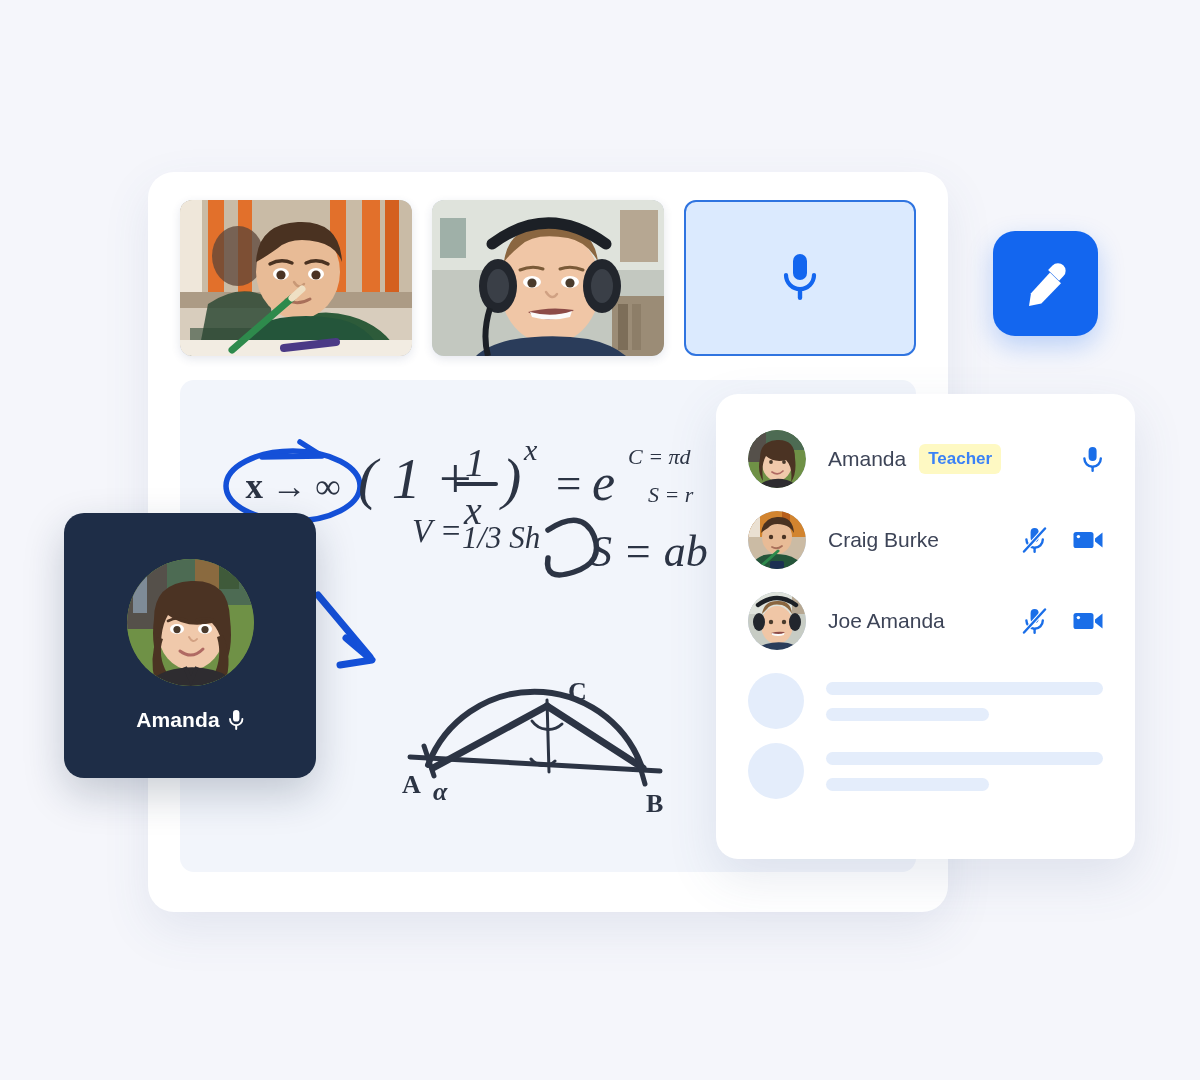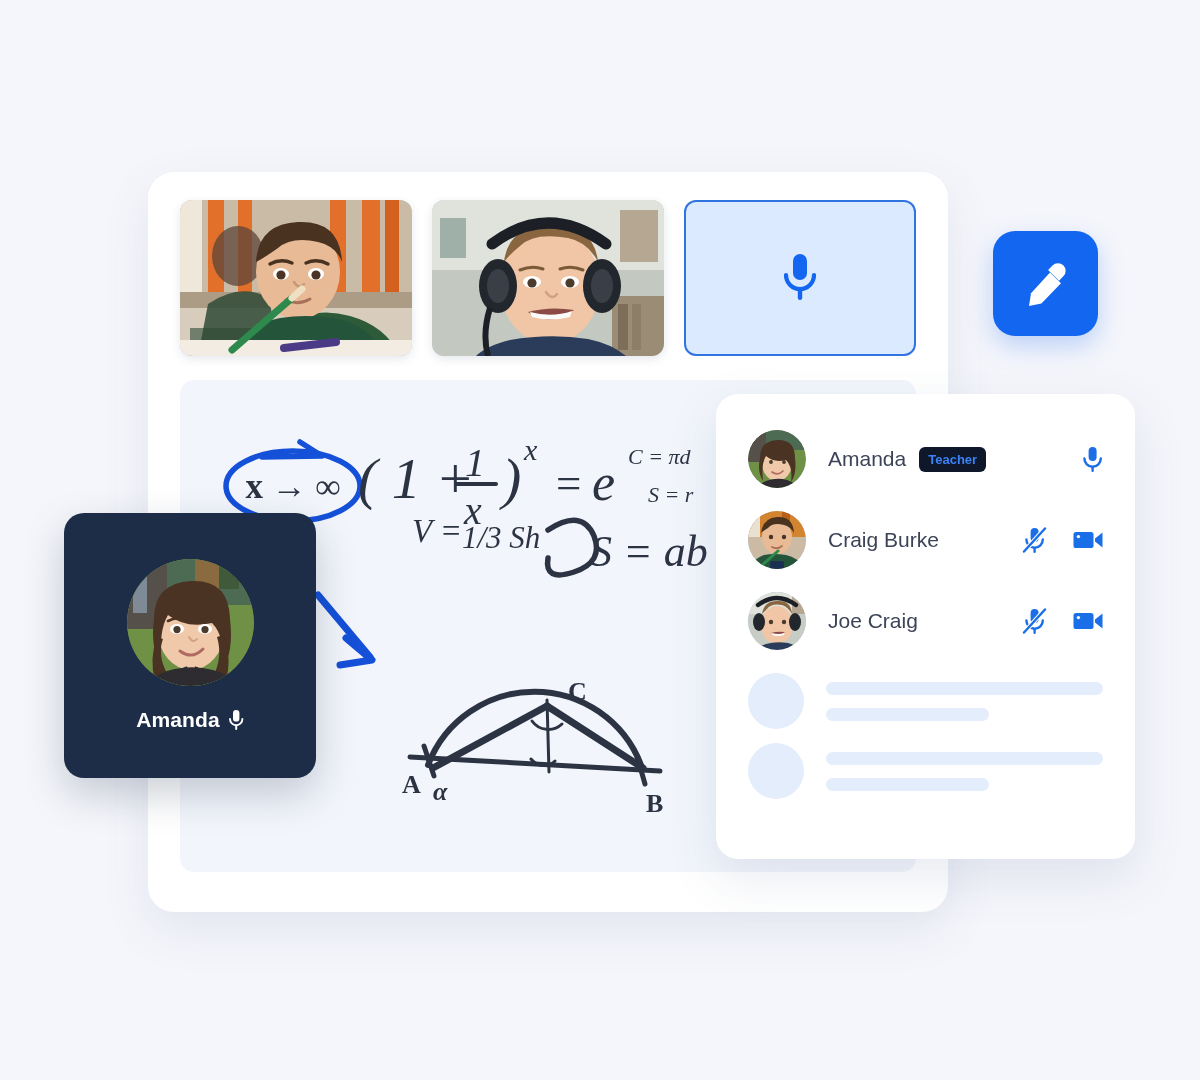--- a/index.html
+++ b/index.html
@@ -95,22 +95,22 @@
     overflow: hidden; flex: 0 0 auto; background: #b9c4d4;
   }
   .pavatar svg { display: block; width: 100%; height: 100%; }
   .pname {
     margin-left: 22px;
     font-size: 21px; color: #3d4457; font-weight: normal;
     white-space: nowrap;
   }
   .badge {
     margin-left: 13px;
-    background: #0f172a; color: #3b82f6;
-    font-size: 13px; font-weight: bold;
+    background: #fef9c3; color: #3b82f6;
+    font-size: 17px; font-weight: bold;
     padding: 5px 9px; border-radius: 6px;
     white-space: nowrap;
   }
   .pactions {
     margin-left: auto; display: flex; align-items: center; gap: 26px;
   }
   .pactions svg { display: block; }
 
   
   .skel-row { display: flex; align-items: center; margin-top: 14px; }
@@ -420,21 +420,21 @@
             <ellipse cx="11" cy="30" rx="6" ry="9" fill="#22262d"></ellipse>
             <ellipse cx="47" cy="30" rx="6" ry="9" fill="#22262d"></ellipse>
             <circle cx="23" cy="30" r="2.2" fill="#4a3b2c"></circle>
             <circle cx="36" cy="30" r="2.2" fill="#4a3b2c"></circle>
             <path d="M23 41 q7 5 14 -1 q-8 -1 -14 1z" fill="#8c4b47"></path>
             <path d="M23.6 41 q7 2 13 0 l-.8 2 q-6 2 -11.6 0z" fill="#fbfbfb"></path>
             <path d="M18 52 q-9 3 -13 6 h48 q-5 -5 -13 -7 q-12 -2 -22 1z" fill="#2a3c5a"></path>
           </g>
         </svg>
       </div>
-      <span class="pname">Joe Craig</span>
+      <span class="pname">Joe Amanda</span>
       <span class="pactions">
         <svg width="25" height="27" viewBox="0 0 25 27">
           <rect x="8.6" y="1" width="8" height="14" rx="4" fill="#1a6ee8"></rect>
           <path d="M4.4 12.5 a8.2 8.2 0 0 0 16.4 0" stroke="#1a6ee8" stroke-width="2.4" fill="none" stroke-linecap="round"></path>
           <rect x="11.4" y="20" width="2.4" height="6" rx="1.2" fill="#1a6ee8"></rect>
           <path d="M2 24.5 L23 1.5" stroke="#ffffff" stroke-width="4.4" stroke-linecap="round"></path>
           <path d="M2 24.5 L23 1.5" stroke="#1a6ee8" stroke-width="2.4" stroke-linecap="round"></path>
         </svg>
         <svg width="30" height="22" viewBox="0 0 30 22">
           <rect x="0.5" y="3" width="20" height="16" rx="2.6" fill="#1a6ee8"></rect>

